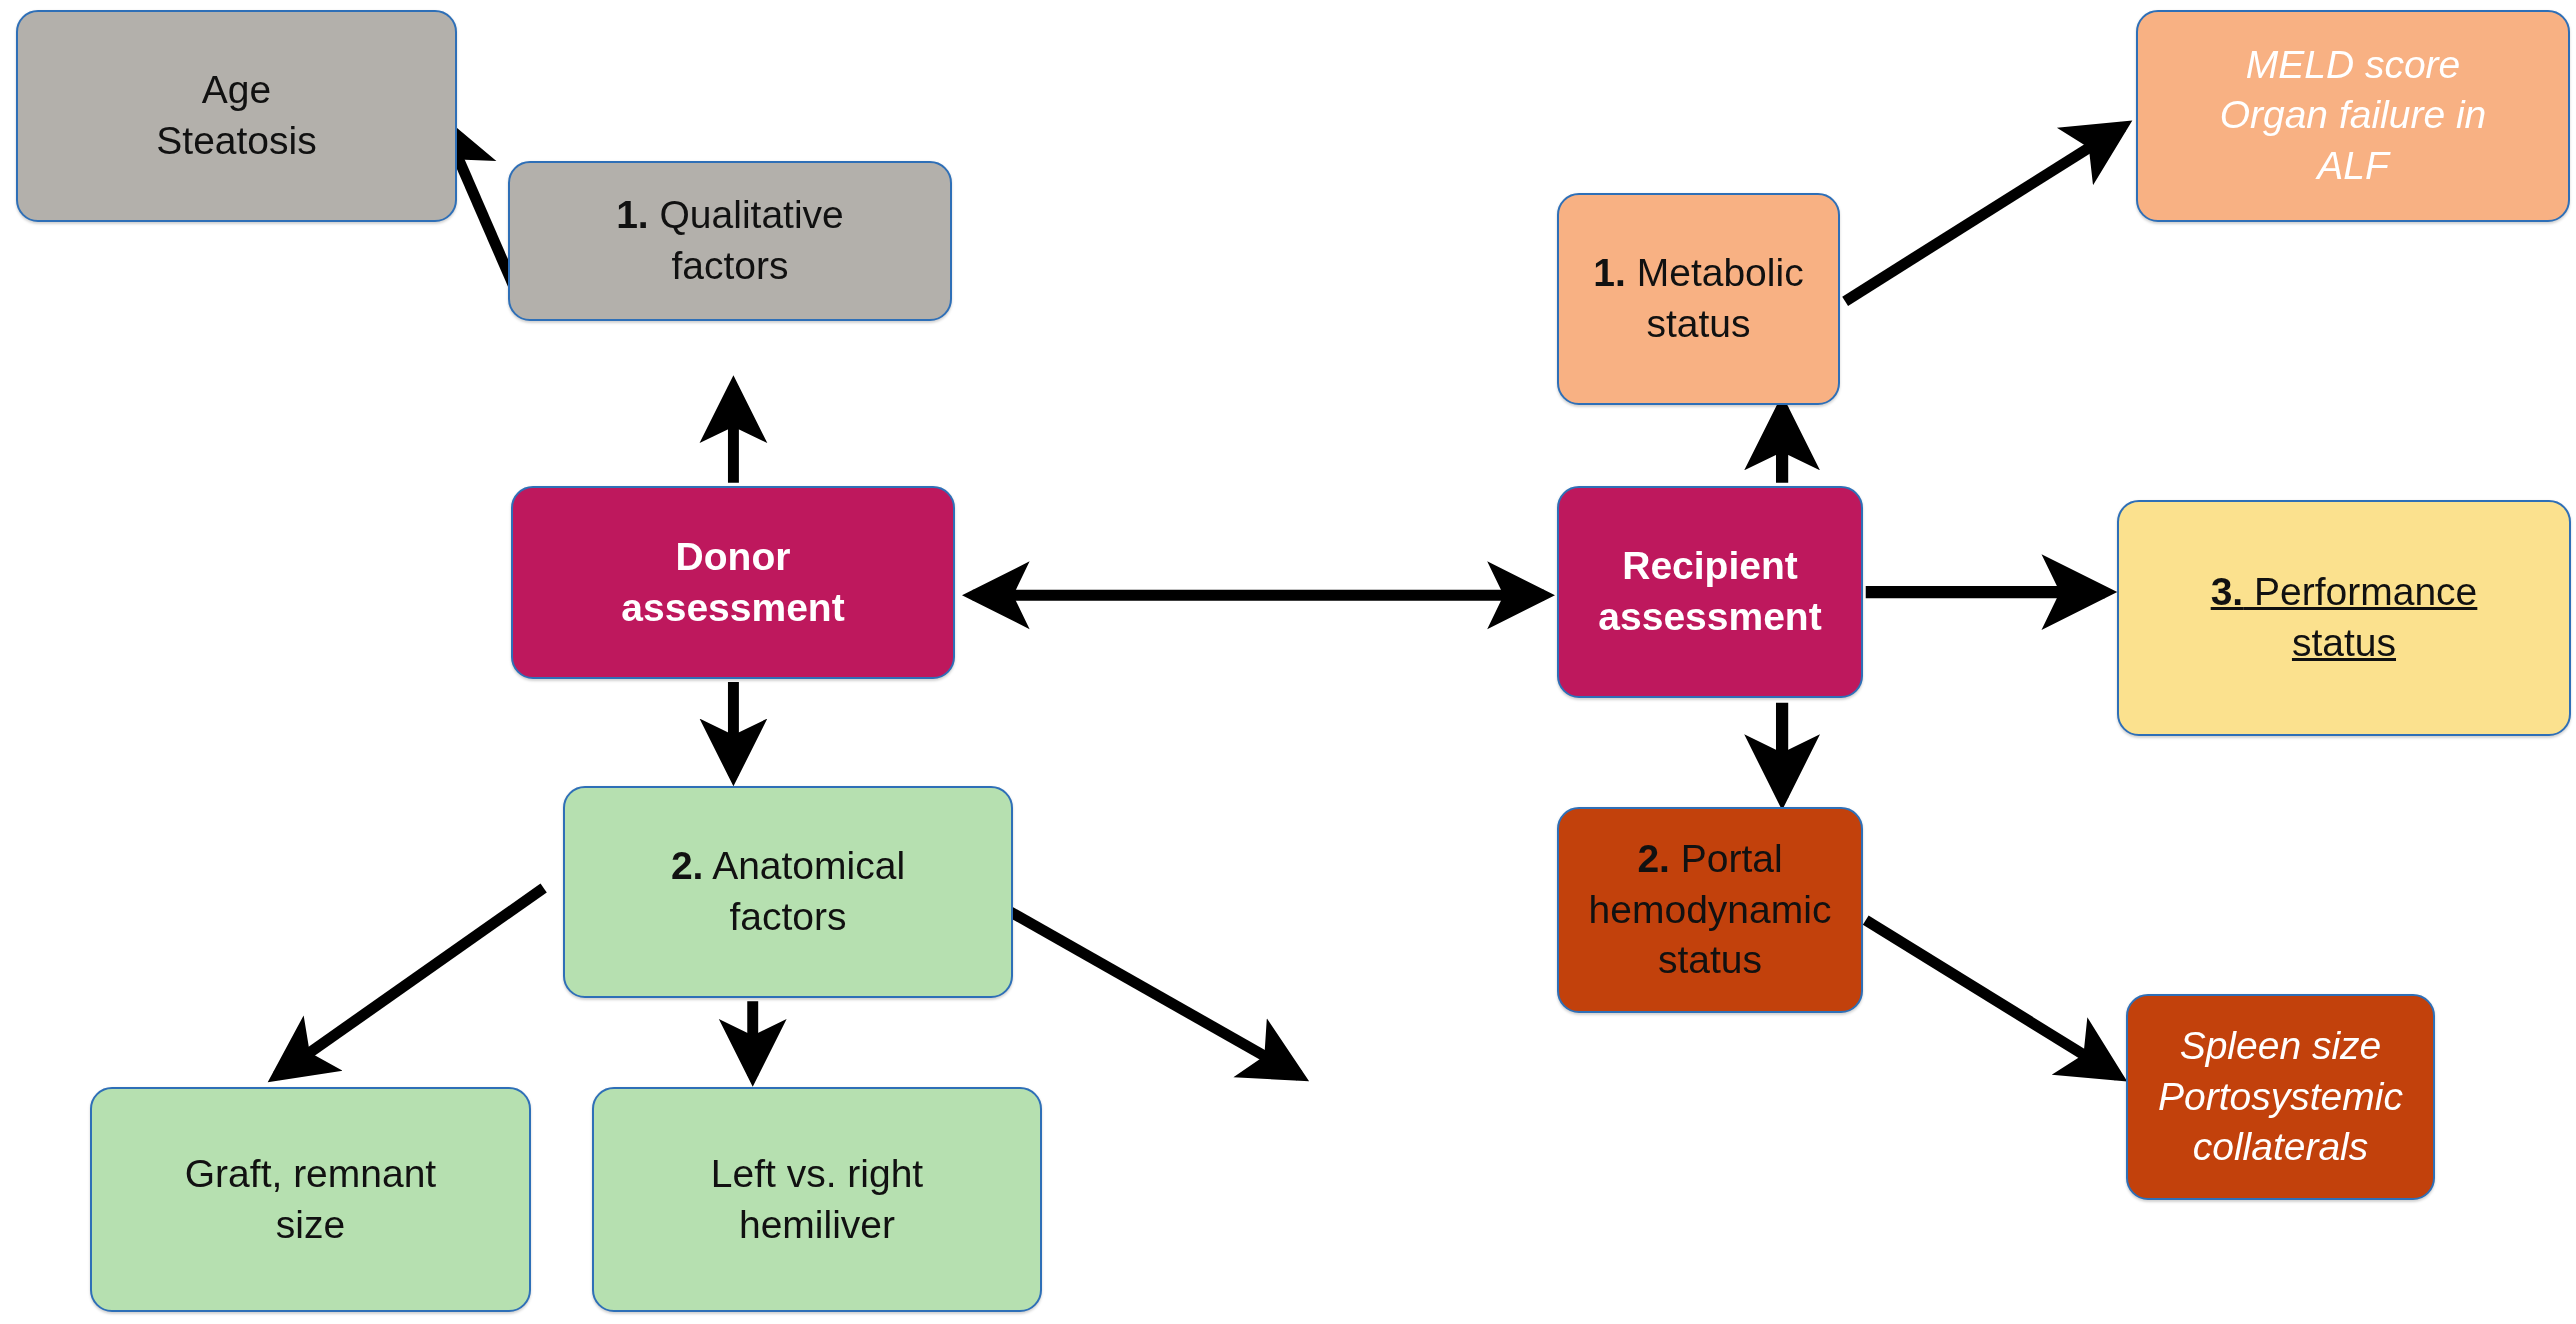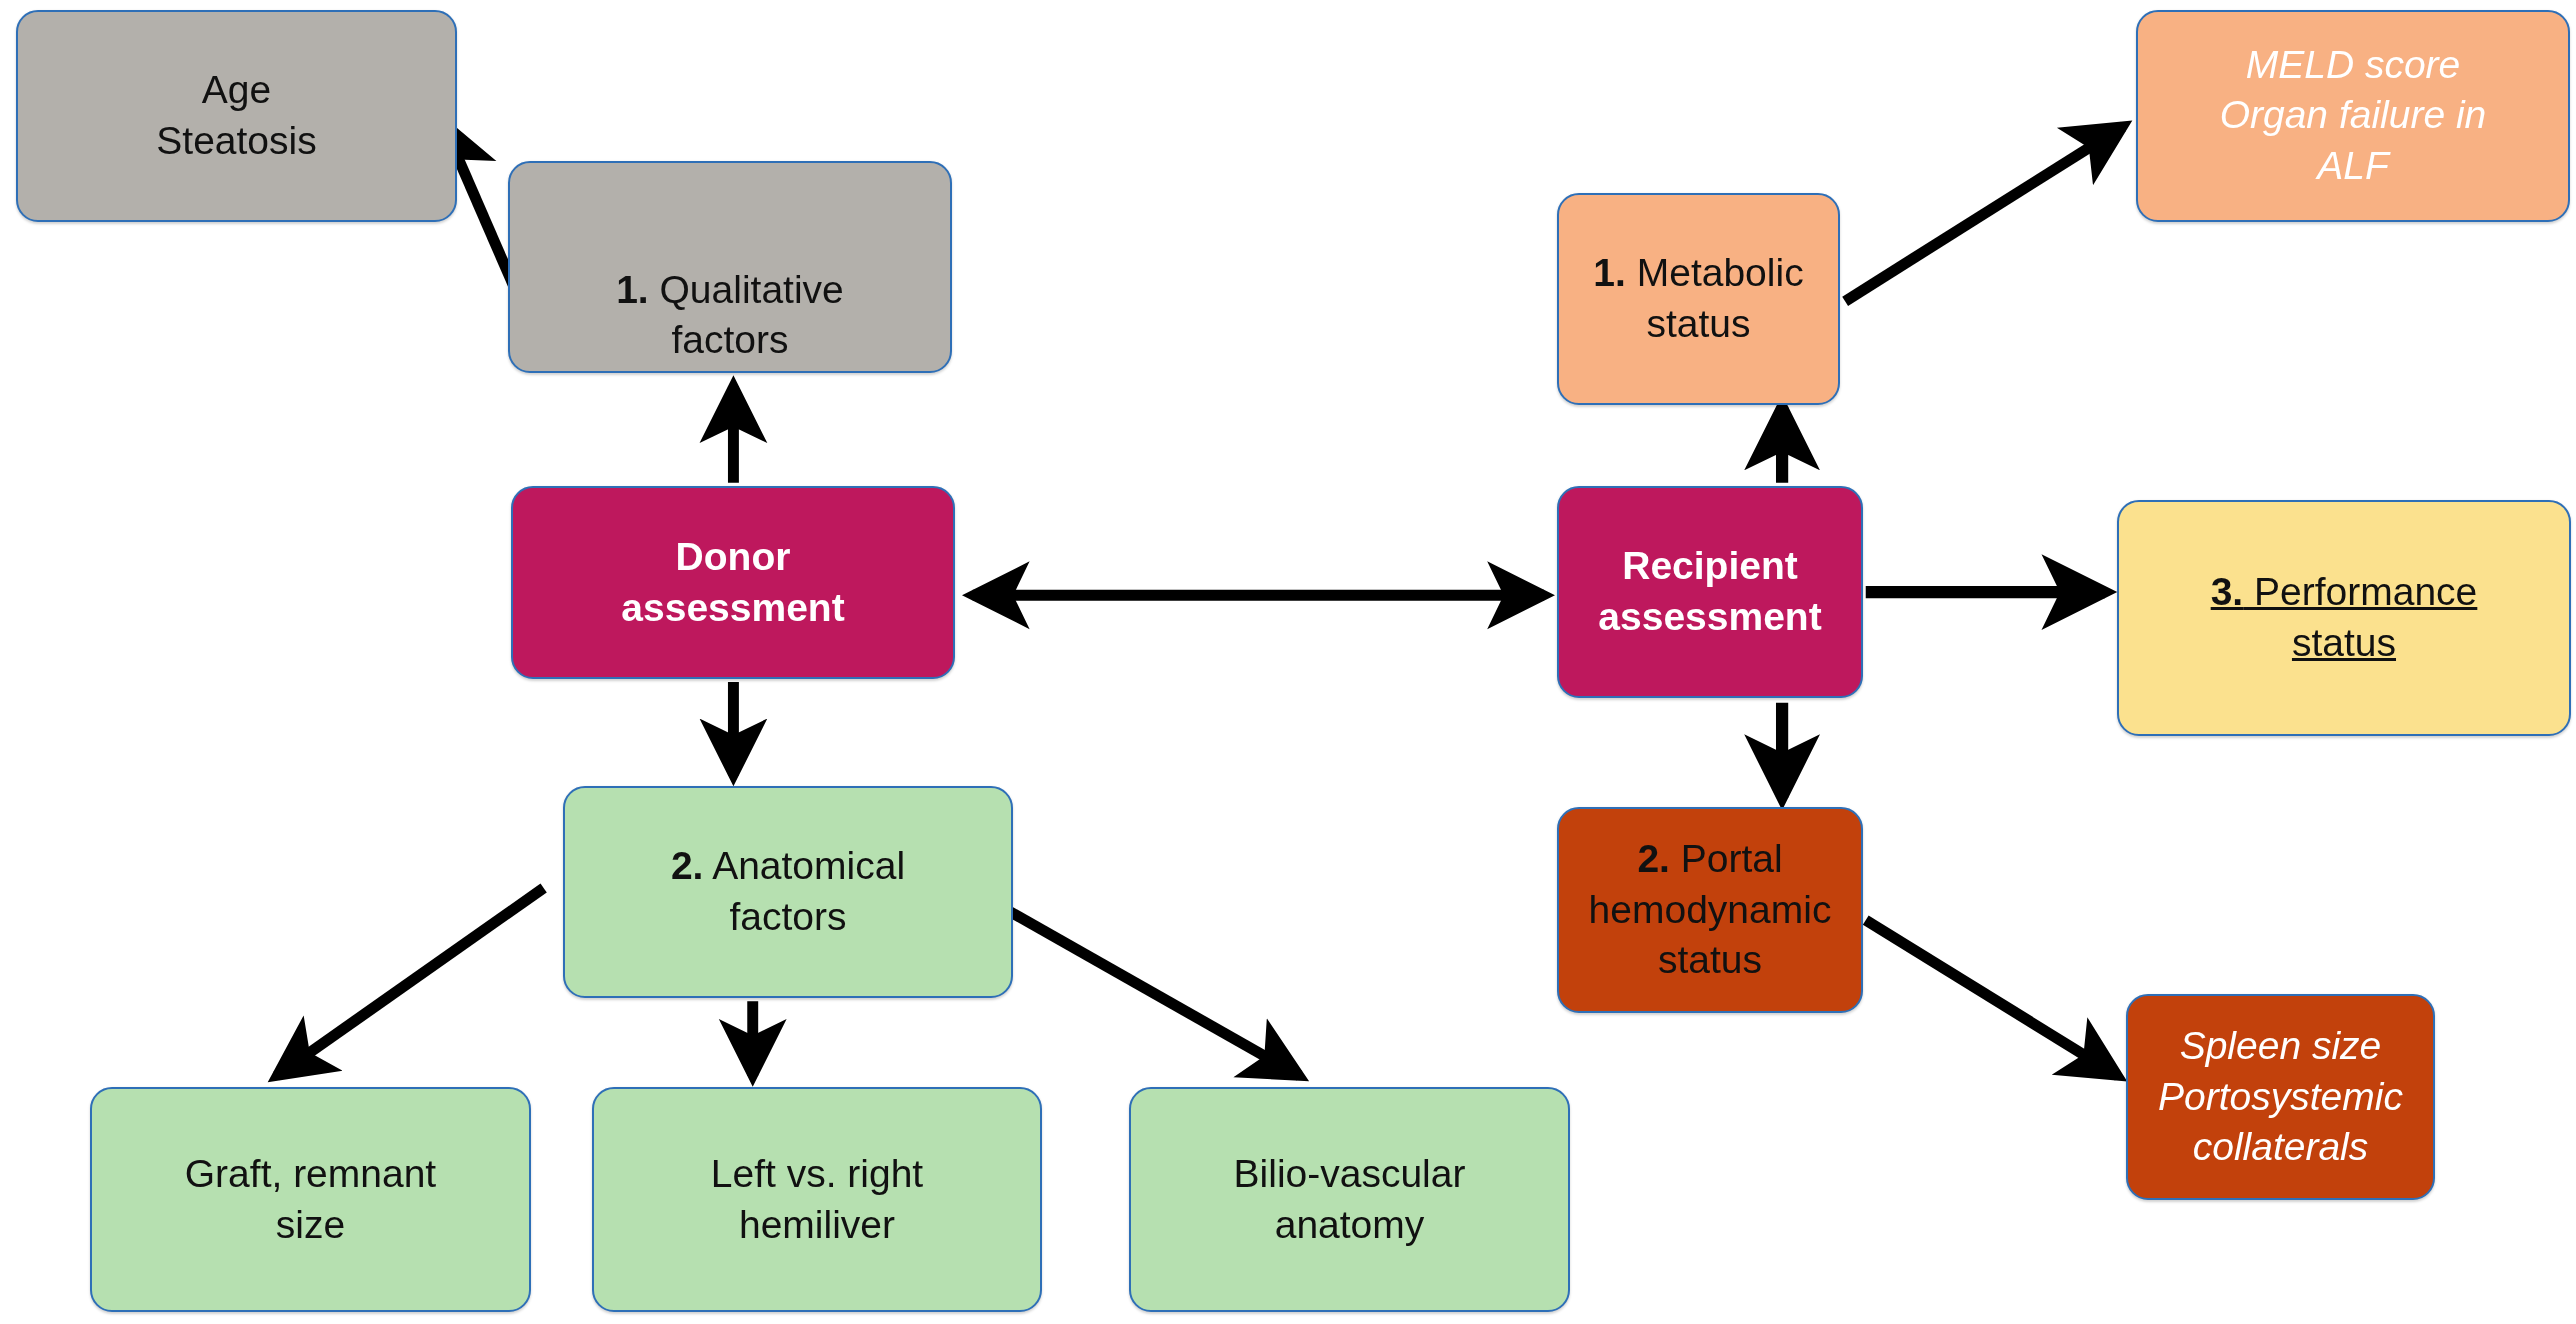--- a/index.html
+++ b/index.html
@@ -79,21 +79,21 @@
     <line x1="2770" y1="1092" x2="2770" y2="1240" stroke="#000000" stroke-width="19" marker-end="url(#ah)"></line>
 
     <line x1="2900" y1="1430" x2="3292" y2="1672" stroke="#000000" stroke-width="17" marker-end="url(#ah)"></line>
   </svg>
 
   <div class="node c-grey" style="left:16px; top:9.7px; width:441px; height:212px;">
     <span>Age
 Steatosis</span>
   </div>
 
-  <div class="node c-grey" style="left:508px; top:161px; width:444px; height:212px;align-items:flex-end;">
+  <div class="node c-grey" style="left:508px; top:161px; width:444px; height:160px;">
     <span><span class="num">1.</span><span> Qualitative
 factors</span></span>
   </div>
 
   <div class="node c-blue" style="left:511px; top:486px; width:444px; height:193px;">
     <span>Donor
 assessment</span>
   </div>
 
   <div class="node c-green" style="left:515px; top:786px; width:450px; height:212px;">
@@ -104,24 +104,20 @@
   <div class="node c-green" style="left:42px; top:1087px; width:441px; height:225px;">
     <span>Graft, remnant
 size</span>
   </div>
 
   <div class="node c-green" style="left:544px; top:1087px; width:450px; height:225px;">
     <span>Left vs. right
 hemiliver</span>
   </div>
 
-  <div class="node c-green" style="left:1081px; top:1087px; width:441px; height:225px;">
-    <span>Bilio-vascular
-anatomy</span>
-  </div>
 
   <div class="node c-orange" style="left:1557px; top:193px; width:283px; height:212px;">
     <span><span class="num">1.</span><span> Metabolic
 status</span></span>
   </div>
 
   <div class="node c-orange leaf" style="left:2136px; top:9.7px; width:434px; height:212px;">
     <span>MELD score
 Organ failure in
 ALF</span>

